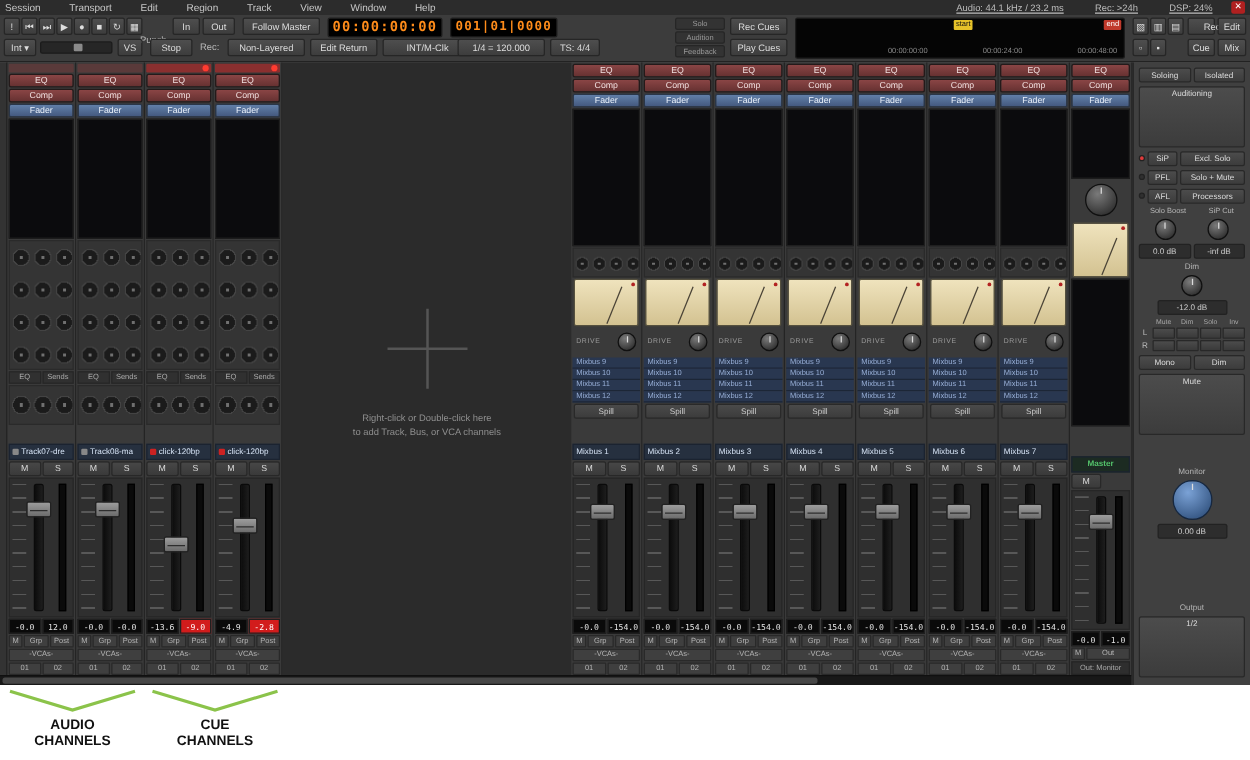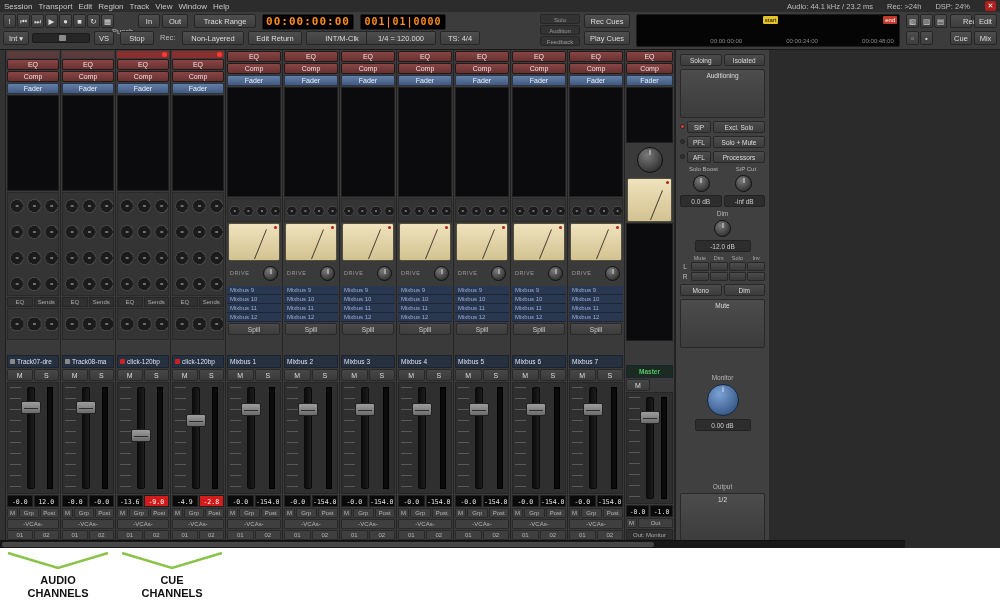--- a/index.html
+++ b/index.html
@@ -3,21 +3,21 @@
 <meta charset="utf-8">
 <style>
   *{margin:0;padding:0;box-sizing:border-box;font-family:"Liberation Sans",sans-serif;}
   html,body{width:1000px;height:608px;background:#fff;overflow:hidden;}
   #app{position:relative;width:1000px;height:608px;}
 
   
   .menubar{height:12px;background:#2c2c2c;color:#c8c8c8;font-size:8px;display:flex;align-items:center;gap:9px;padding:0 4px;}
   .menu-item{cursor:default;}
   .mb-spacer{flex:1;}
-  .mb-status{color:#bdbdbd;font-size:7.5px;margin-left:5px;}
+  .mb-status{color:#bdbdbd;font-size:7.5px;margin-left:16px;text-decoration:underline;}
   .close-btn{background:#b02020;color:#fff;width:11px;height:10px;font-size:7px;line-height:10px;text-align:center;border-radius:2px;margin-left:6px;}
 
   
   .toolbar{position:relative;height:38px;background:#3c3c3c;border-bottom:1px solid #1a1a1a;color:#ddd;}
   .icon-cluster{position:absolute;display:flex;gap:1px;}
   .icon-btn{width:13px;height:14px;font-size:7.5px;line-height:13px;text-align:center;color:#ddd;background:linear-gradient(#4e4e4e,#3d3d3d);border:1px solid #262626;border-radius:2px;}
   .tb-btn{position:absolute;height:14px;line-height:13px;text-align:center;font-size:7.5px;color:#ddd;background:linear-gradient(#4e4e4e,#3d3d3d);border:1px solid #262626;border-radius:2px;}
   .tb-label{position:absolute;font-size:7.5px;color:#bbb;line-height:12px;}
   .clock{position:absolute;background:#000;font-family:"DejaVu Sans Mono",monospace;font-size:11px;font-weight:bold;text-align:center;line-height:14px;letter-spacing:1px;border:1px solid #1f1f1f;border-radius:2px;}
   .indicator-stack{position:absolute;display:flex;flex-direction:column;gap:1px;}
@@ -125,21 +125,21 @@
   .ann-label{position:absolute;text-align:center;font-weight:bold;font-size:11px;line-height:13px;color:#111;}
   #ann-audio{left:8px;top:26px;width:100px;}
   #ann-cue{left:122px;top:26px;width:100px;}
 </style>
 </head>
 <body>
 
 <div id="app">
 
   <div class="menubar">
-    <span style="display:flex;gap:6px;">
+    <span style="display:flex;gap:23px;">
         <span class="menu-item">Session</span>
         <span class="menu-item">Transport</span>
         <span class="menu-item">Edit</span>
         <span class="menu-item">Region</span>
         <span class="menu-item">Track</span>
         <span class="menu-item">View</span>
         <span class="menu-item">Window</span>
         <span class="menu-item">Help</span>
       </span>
     <span class="mb-spacer"></span>
@@ -157,21 +157,21 @@
         <button class="icon-btn">▶</button>
         <button class="icon-btn">●</button>
         <button class="icon-btn">■</button>
         <button class="icon-btn">↻</button>
         <button class="icon-btn">▦</button>
       </div>
 
     <span class="tb-label" style="left:112px;top:14px;">Punch</span>
     <div class="tb-btn" style="left:138px;top:2px;width:22px;">In</div>
     <div class="tb-btn" style="left:162px;top:2px;width:26px;">Out</div>
-    <div class="tb-btn" style="left:194px;top:2px;width:62px;">Track Range</div>
+    <div class="tb-btn" style="left:194px;top:2px;width:62px;">Follow Master</div>
 
     <div class="clock" style="left: 262px; top: 2px; width: 92px; height: 16px; color: rgb(255, 140, 26);">00:00:00:00</div>
     <div class="clock" style="left: 360px; top: 2px; width: 86px; height: 16px; font-size: 10px; color: rgb(255, 140, 26);">001|01|0000</div>
 
     <div class="indicator-stack" style="left:540px;top:2px;width:40px;">
         <div class="indicator">Solo</div>
         <div class="indicator">Audition</div>
         <div class="indicator">Feedback</div>
       </div>
 
@@ -394,20 +394,27 @@
         <div class="mini-row">
           <div class="cell">-VCAs-</div>
         </div>
         <div class="mini-row">
           <div class="cell">01</div>
           <div class="cell">02</div>
         </div>
       </div>
     </div>
 
+    <div class="empty-area">
+      <div class="plus"></div>
+      <div class="hint">
+        <div>Right-click or Double-click here</div>
+        <div>to add Track, Bus, or VCA channels</div>
+      </div>
+    </div>
 
     <div class="mixbus-group">
       <div class="strip">
         <div class="sec-btn eq-btn">EQ</div>
         <div class="sec-btn comp-btn">Comp</div>
         <div class="sec-btn fader-sec-btn">Fader</div>
         <div class="blackbox" style="height:110px;"></div>
         <div class="knobrow4"></div>
         <div class="vu">
           <div class="vu-needle"></div>

